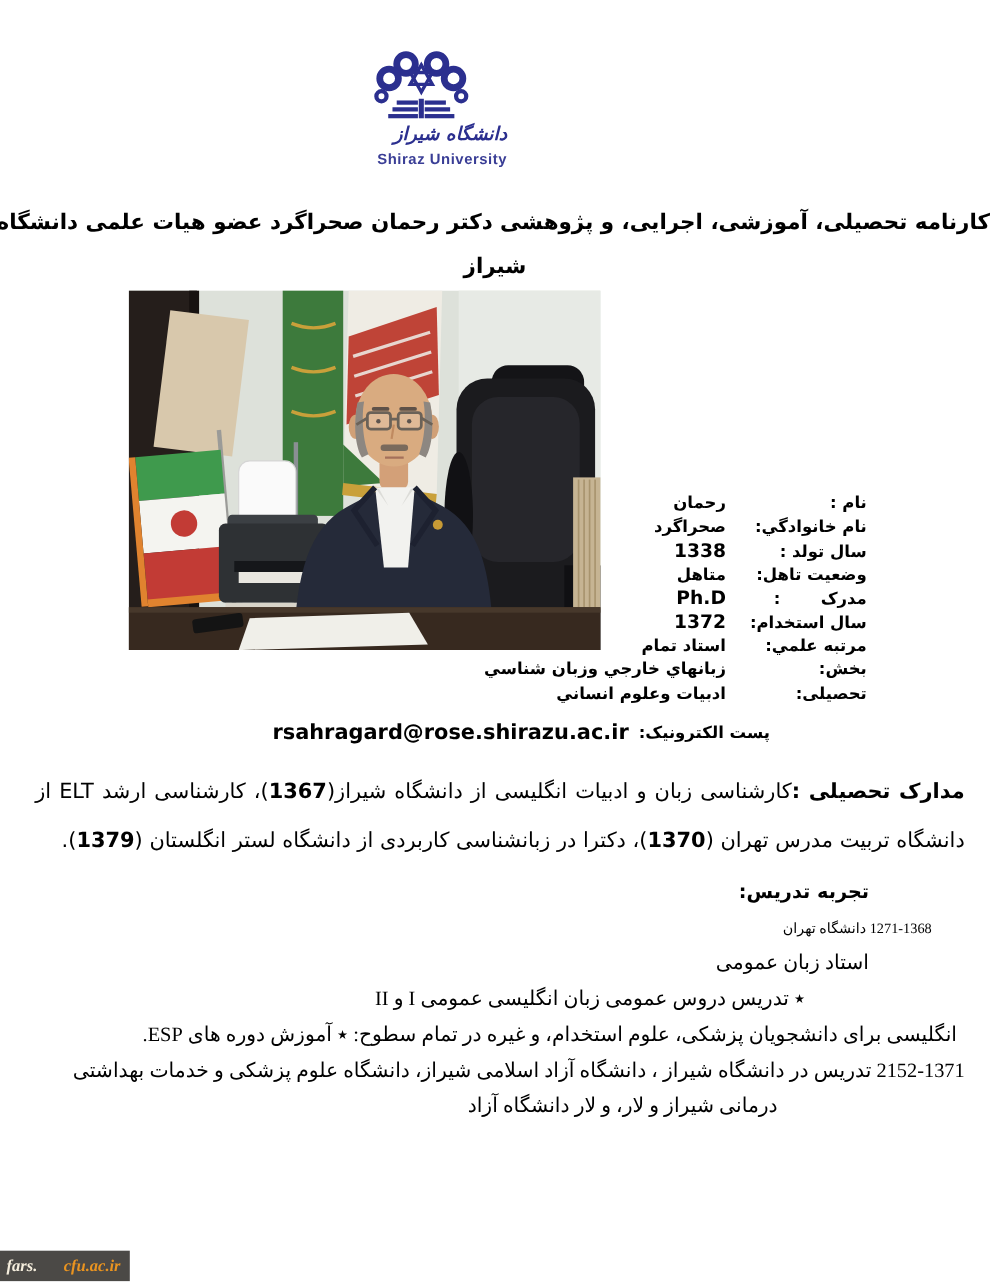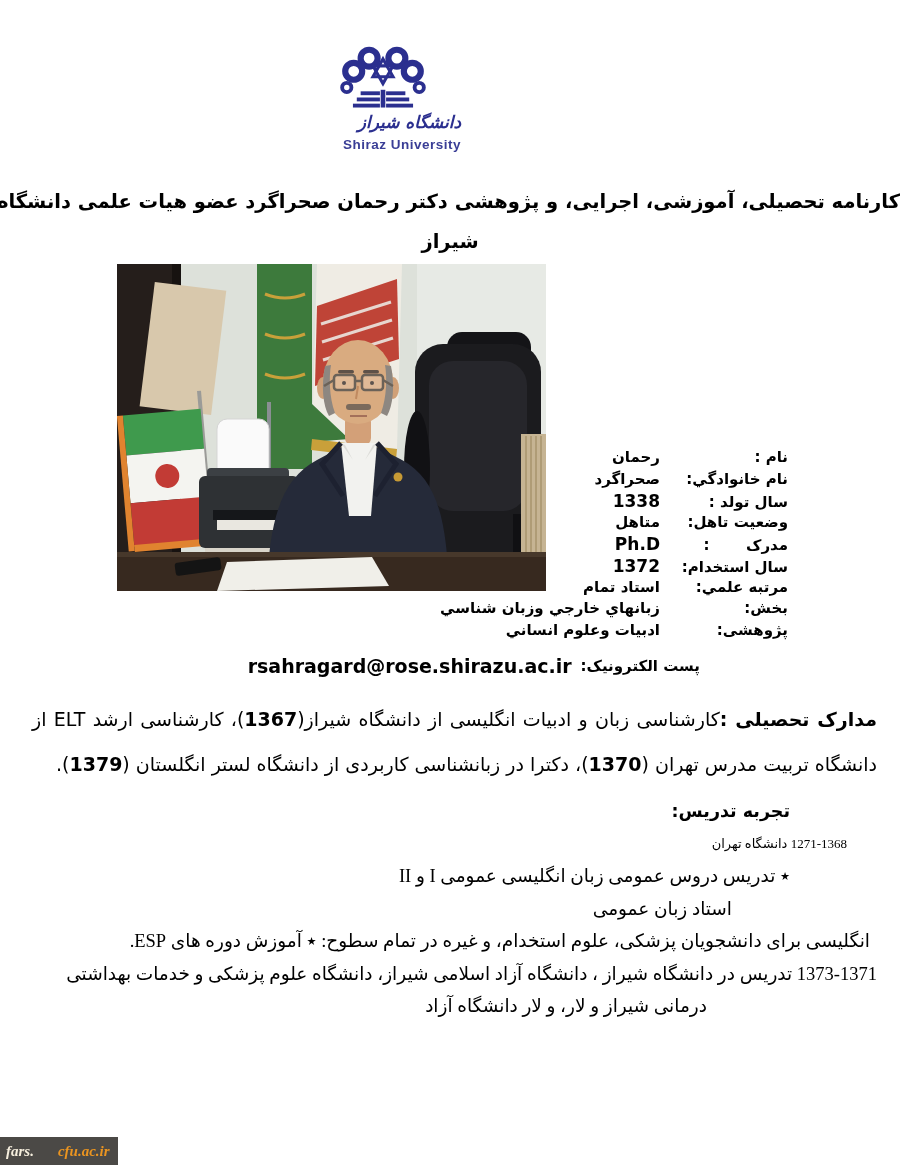--- a/index.html
+++ b/index.html
@@ -201,40 +201,40 @@
       </div>
       <div class="info-row">
         <div class="info-label">مرتبه علمي:</div>
         <div class="info-value">استاد تمام</div>
       </div>
       <div class="info-row">
         <div class="info-label">بخش:</div>
         <div class="info-value">زبانهاي خارجي وزبان شناسي</div>
       </div>
       <div class="info-row">
-        <div class="info-label">پژوهشی:</div>
+        <div class="info-label">تحصیلی:</div>
         <div class="info-value">ادبیات وعلوم انساني</div>
       </div>
     </div>
 
   <div class="email-row">
     <span class="email-label">پست الکترونیک:</span>
     <span class="email-value">rsahragard@rose.shirazu.ac.ir</span>
   </div>
 
   <div class="education"><span class="b">مدارک تحصیلی :</span><span>کارشناسی زبان و ادبیات انگلیسی از دانشگاه شیراز(</span><span class="b">1367</span><span>)، کارشناسی ارشد ELT از دانشگاه تربیت مدرس تهران (</span><span class="b">1370</span><span>)، دکترا در زبانشناسی کاربردی از دانشگاه لستر انگلستان (</span><span class="b">1379</span><span>).</span></div>
 
   <div class="teaching">
     <div class="teaching-heading">تجربه تدریس:</div>
     <div>
         <div class="tline">1271-1368 دانشگاه تهران</div>
+        <div class="tline">استاد زبان عمومی</div>
         <div class="tline">٭ تدریس دروس عمومی زبان انگلیسی عمومی I و II</div>
-        <div class="tline">استاد زبان عمومی</div>
         <div class="tline">انگلیسی برای دانشجویان پزشکی، علوم استخدام، و غیره در تمام سطوح: ٭ آموزش دوره های ESP.</div>
-        <div class="tline">1373-1371 تدریس در دانشگاه شیراز ، دانشگاه آزاد اسلامی شیراز، دانشگاه علوم پزشکی و خدمات بهداشتی</div>
+        <div class="tline">2152-1371 تدریس در دانشگاه شیراز ، دانشگاه آزاد اسلامی شیراز، دانشگاه علوم پزشکی و خدمات بهداشتی</div>
         <div class="tline">درمانی شیراز و لار، و لار دانشگاه آزاد</div>
       </div>
   </div>
 
   <div class="watermark">
     <span class="wm-prefix">fars.</span>
       <span class="wm-suffix">cfu.ac.ir</span>
   </div>
 
 </div>

